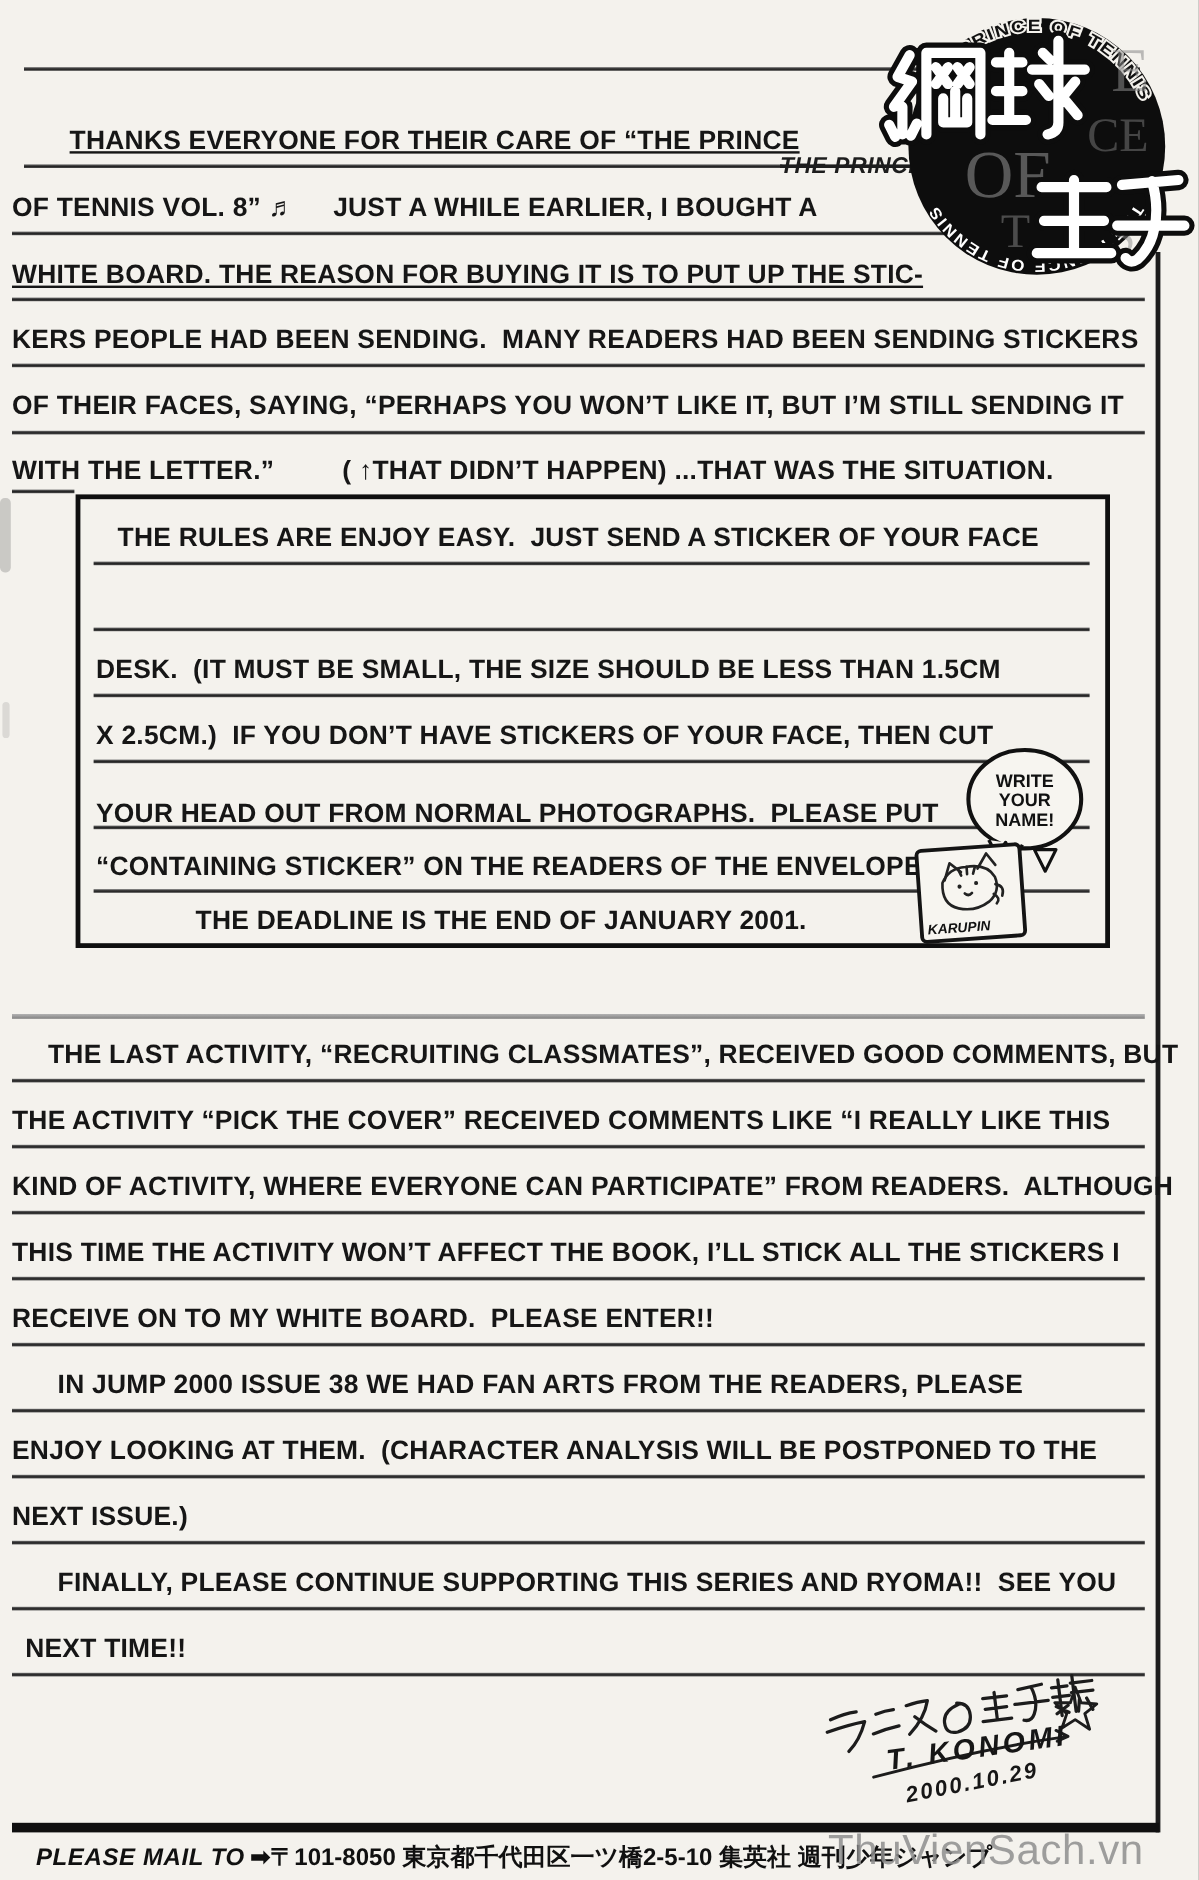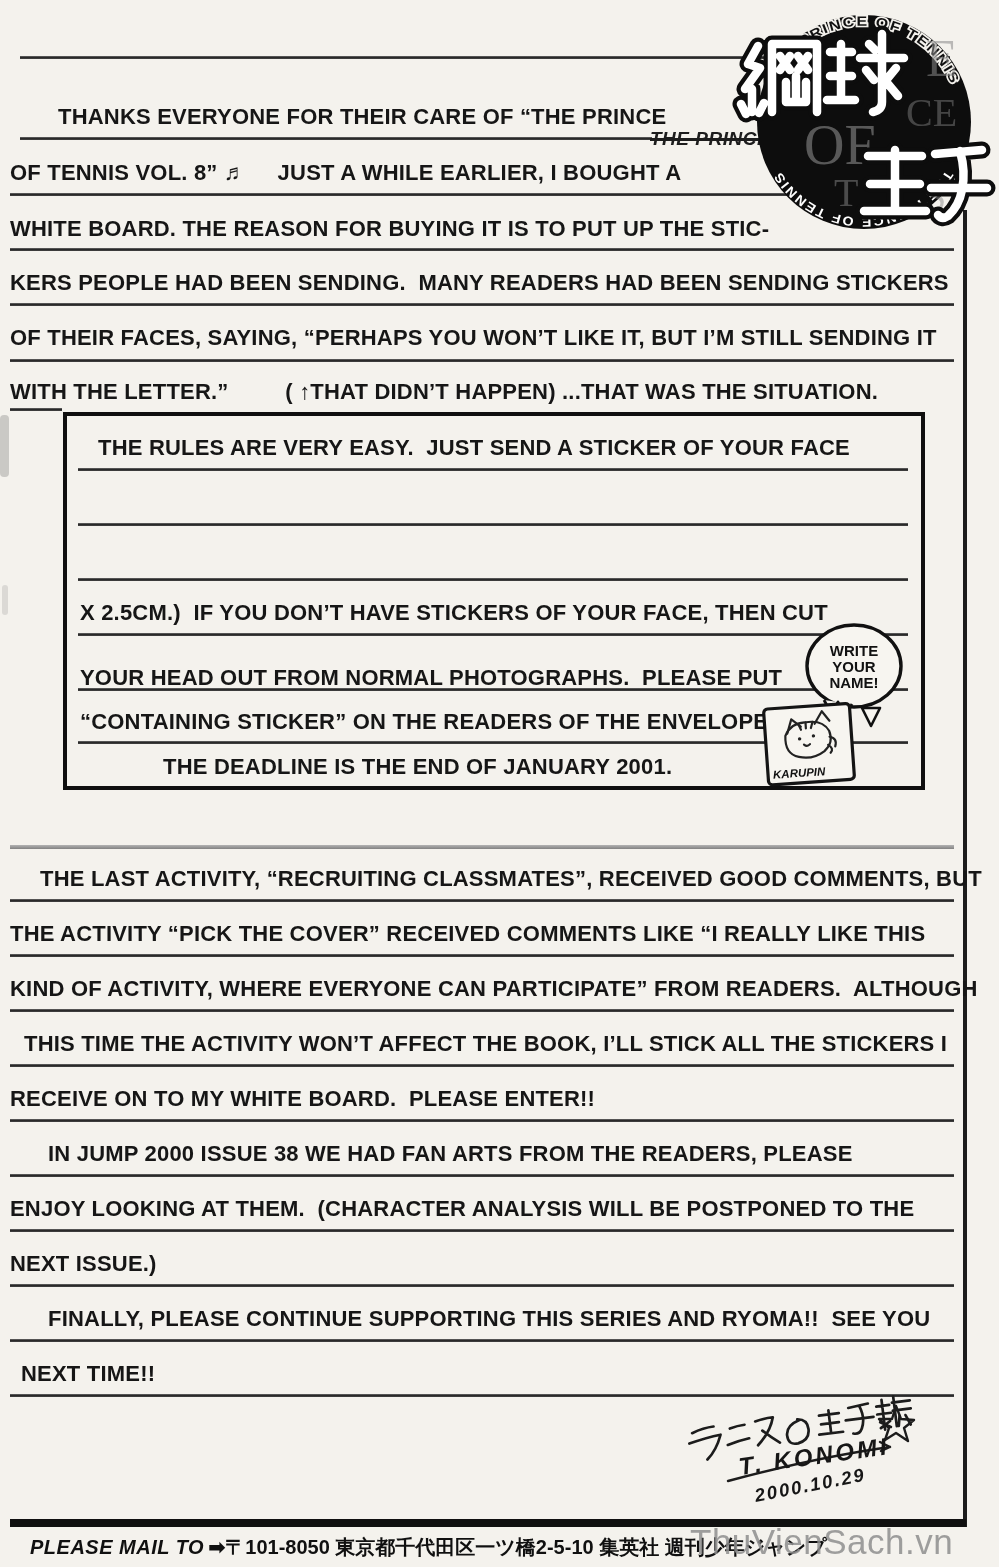--- a/index.html
+++ b/index.html
@@ -71,31 +71,32 @@
   <div class="rl" style="top:1119px;left:10px;width:944px;"></div>
   <div class="rl" style="top:1174px;left:10px;width:944px;"></div>
   <div class="rl" style="top:1229px;left:10px;width:944px;"></div>
   <div class="rl" style="top:1284px;left:10px;width:944px;"></div>
   <div class="rl" style="top:1339px;left:10px;width:944px;"></div>
   <div class="rl" style="top:1394px;left:10px;width:944px;"></div>
 
   <div class="vline" style="left:963px;top:210px;height:1317px;"></div>
   <div class="thick" style="left:10px;top:1519px;width:956px;"></div>
 
-  <div class="tl" style="top:106px;left:58px;">THANKS EVERYONE FOR THEIR CARE OF “THE PRINCE</div>
+  <div class="tl" style="top:106px;left:58px;text-decoration:underline;">THANKS EVERYONE FOR THEIR CARE OF “THE PRINCE</div>
   <div class="tl" style="top:162px;left:10px;">OF TENNIS VOL. 8” ♬     JUST A WHILE EARLIER, I BOUGHT A</div>
-  <div class="tl" style="top:218px;left:10px;">WHITE BOARD. THE REASON FOR BUYING IT IS TO PUT UP THE STIC-</div>
+  <div class="tl" style="top:218px;left:10px;text-decoration:underline;">WHITE BOARD. THE REASON FOR BUYING IT IS TO PUT UP THE STIC-</div>
   <div class="tl" style="top:272px;left:10px;">KERS PEOPLE HAD BEEN SENDING.  MANY READERS HAD BEEN SENDING STICKERS</div>
   <div class="tl" style="top:327px;left:10px;">OF THEIR FACES, SAYING, “PERHAPS YOU WON’T LIKE IT, BUT I’M STILL SENDING IT</div>
   <div class="tl" style="top:381px;left:10px;">WITH THE LETTER.”         ( ↑THAT DIDN’T HAPPEN) ...THAT WAS THE SITUATION.</div>
 
   <div class="strike" style="top:128px;left:650px;">THE PRINCE OF TENNIS</div>
 
   <div class="box" style="left:63px;top:412px;width:854px;height:370px;"></div>
-  <div class="tl" style="top:437px;left:98px;">THE RULES ARE VERY EASY.  JUST SEND A STICKER OF YOUR FACE</div>
+  <div class="tl" style="top:437px;left:98px;">THE RULES ARE ENJOY EASY.  JUST SEND A STICKER OF YOUR FACE</div>
+  <div class="tl" style="top:547px;left:80px;">DESK.  (IT MUST BE SMALL, THE SIZE SHOULD BE LESS THAN 1.5CM</div>
   <div class="tl" style="top:602px;left:80px;">X 2.5CM.)  IF YOU DON’T HAVE STICKERS OF YOUR FACE, THEN CUT</div>
   <div class="tl" style="top:657px;left:80px;margin-top:10px;">YOUR HEAD OUT FROM NORMAL PHOTOGRAPHS.  PLEASE PUT</div>
   <div class="tl" style="top:711px;left:80px;">“CONTAINING STICKER” ON THE READERS OF THE ENVELOPE.</div>
   <div class="tl" style="top:756px;left:163px;">THE DEADLINE IS THE END OF JANUARY 2001.</div>
 
   <svg class="balloon-svg" style="left:788px;top:616px;" width="140" height="130" viewBox="0 0 140 130">
     <ellipse cx="66" cy="50" rx="47" ry="41" fill="#f7f5f0" stroke="#111" stroke-width="3.4"></ellipse>
     <path d="M36,84 L43,97 L50,86 L57,101 L64,88" fill="#f7f5f0" stroke="#111" stroke-width="2.8" stroke-linejoin="round"></path>
     <path d="M74,92 L83,110 L92,92 Z" fill="#f7f5f0" stroke="#111" stroke-width="2.6" stroke-linejoin="round"></path>
     <text x="66" y="40" text-anchor="middle" font-size="15" font-weight="700" fill="#111">WRITE</text>
@@ -113,21 +114,21 @@
         <circle cx="54" cy="38" r="1.7" fill="#222"></circle>
         <path class="cat" d="M44,46 Q47,49 50,46 M40,26 L42,31 M47,24 L47,30 M54,24 L52,30 M70,40 Q78,42 75,50 M68,48 Q74,52 70,56"></path>
       </g>
       <text x="11" y="78" font-size="11.5" font-weight="700" font-style="italic" fill="#111">KARUPIN</text>
     </g>
   </svg>
 
   <div class="tl" style="top:868px;left:40px;">THE LAST ACTIVITY, “RECRUITING CLASSMATES”, RECEIVED GOOD COMMENTS, BUT</div>
   <div class="tl" style="top:923px;left:10px;">THE ACTIVITY “PICK THE COVER” RECEIVED COMMENTS LIKE “I REALLY LIKE THIS</div>
   <div class="tl" style="top:978px;left:10px;">KIND OF ACTIVITY, WHERE EVERYONE CAN PARTICIPATE” FROM READERS.  ALTHOUGH</div>
-  <div class="tl" style="top:1033px;left:24px;text-align:center;">THIS TIME THE ACTIVITY WON’T AFFECT THE BOOK, I’LL STICK ALL THE STICKERS I</div>
+  <div class="tl" style="top:1033px;left:10px;text-align:center;">THIS TIME THE ACTIVITY WON’T AFFECT THE BOOK, I’LL STICK ALL THE STICKERS I</div>
   <div class="tl" style="top:1088px;left:10px;">RECEIVE ON TO MY WHITE BOARD.  PLEASE ENTER!!</div>
   <div class="tl" style="top:1143px;left:48px;text-align:center;">IN JUMP 2000 ISSUE 38 WE HAD FAN ARTS FROM THE READERS, PLEASE</div>
   <div class="tl" style="top:1198px;left:10px;">ENJOY LOOKING AT THEM.  (CHARACTER ANALYSIS WILL BE POSTPONED TO THE</div>
   <div class="tl" style="top:1253px;left:10px;">NEXT ISSUE.)</div>
   <div class="tl" style="top:1308px;left:48px;">FINALLY, PLEASE CONTINUE SUPPORTING THIS SERIES AND RYOMA!!  SEE YOU</div>
   <div class="tl" style="top:1363px;left:10px;margin-left:11px;">NEXT TIME!!</div>
 
   <svg class="logo" style="left:718px;top:4px;" width="281" height="242" viewBox="0 0 281 242">
     <defs>
       <path id="arcTop" d="M58,77 A96,96 0 0 1 234,82"></path>

